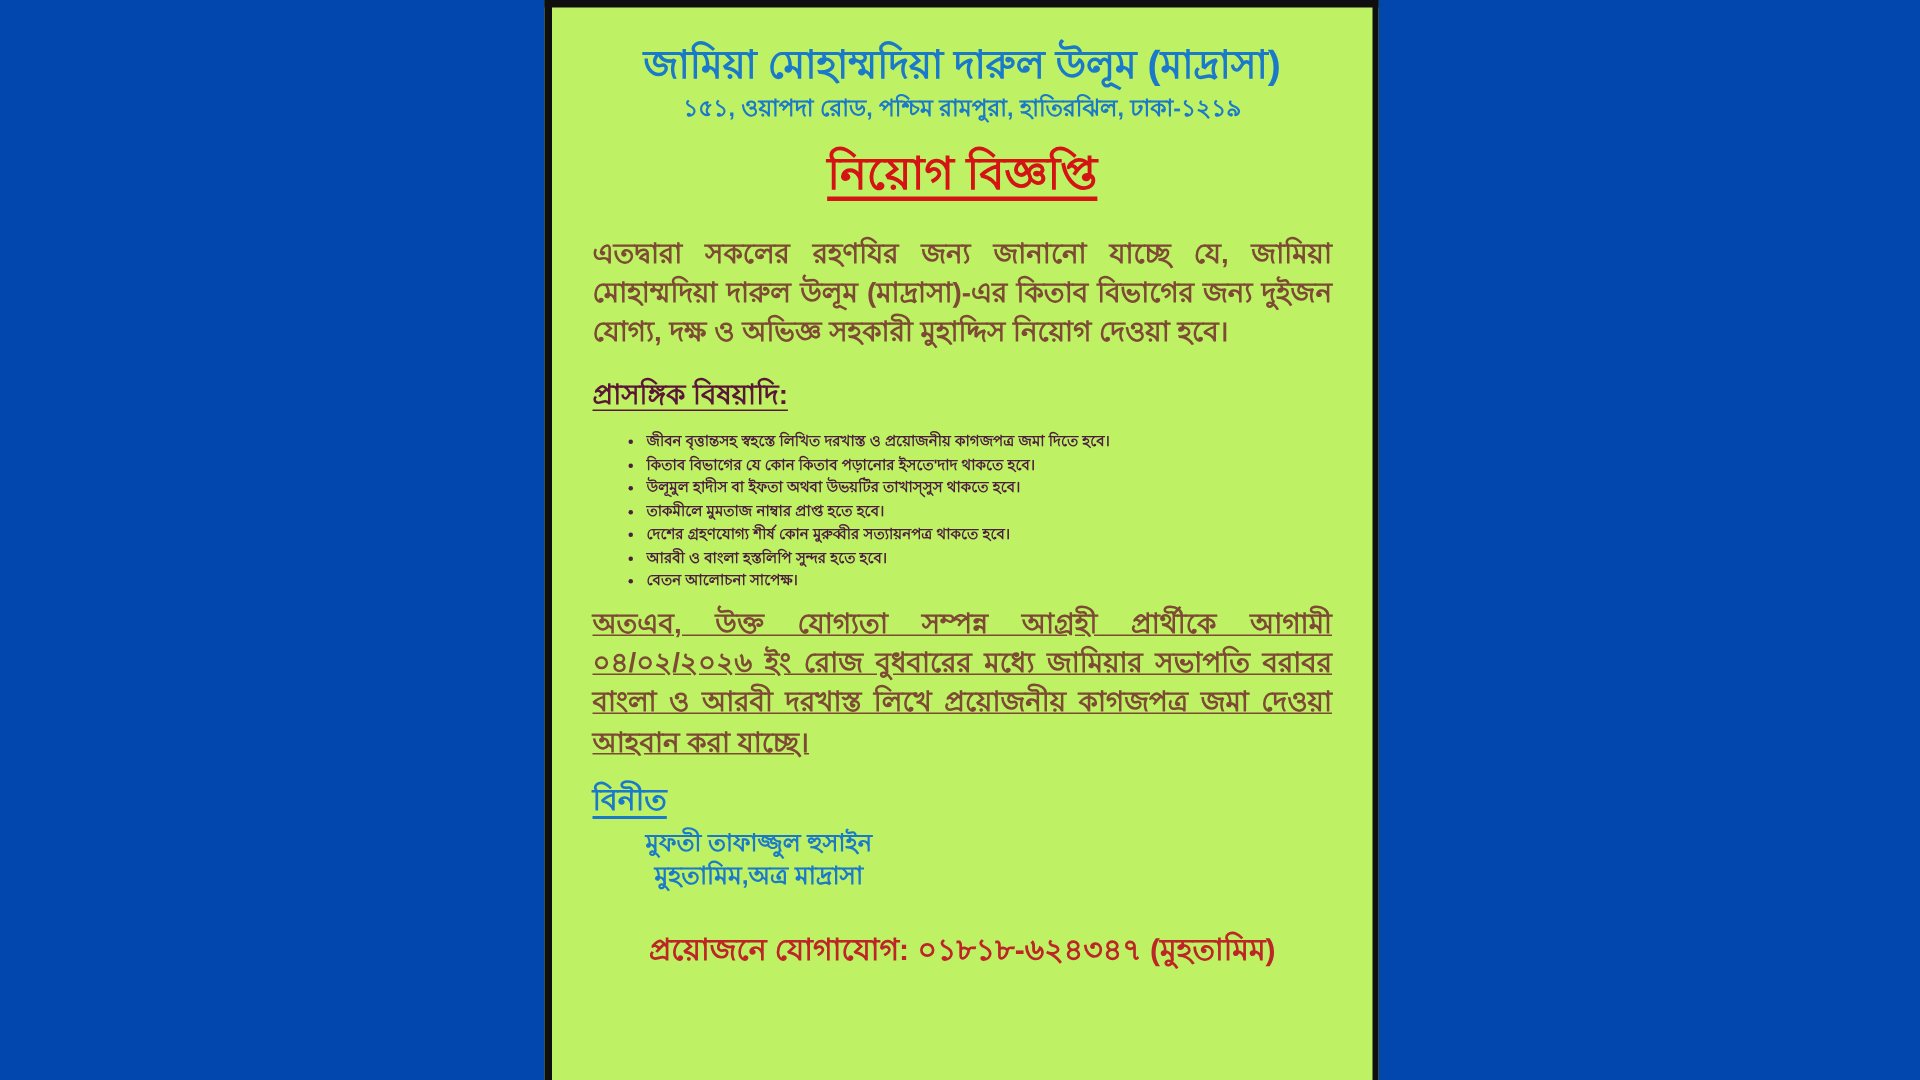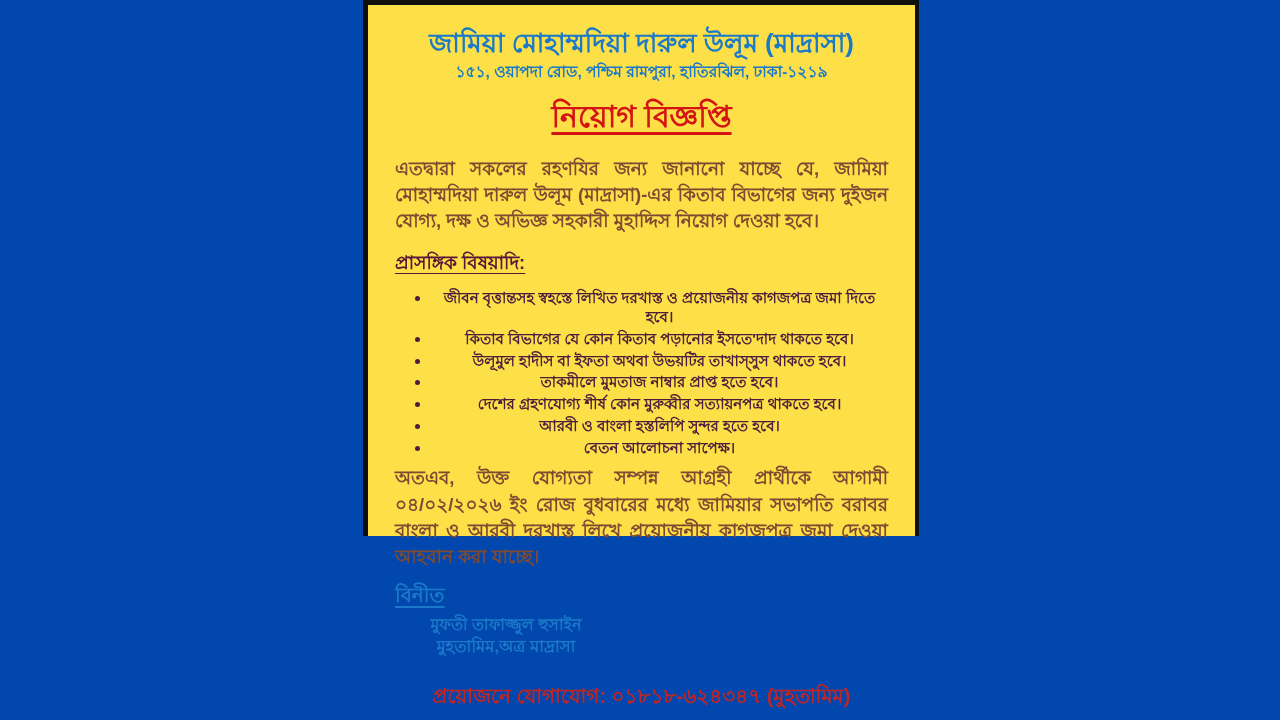--- a/index.html
+++ b/index.html
@@ -12,23 +12,23 @@
     position: relative;
     overflow: hidden;
     background: #0147ad;
     font-family: "Liberation Sans", sans-serif;
   }
   .doc-page {
     position: absolute;
     left: 363px;
     top: 0;
     width: 556px;
-    height: 536px;
+    height: 720px;
     box-sizing: border-box;
-    background: #fde047;
+    background: #bef264;
     border-left: 5px solid #0f0f0f;
     border-right: 4px solid #0f0f0f;
     border-top: 5px solid #0f0f0f;
     padding: 22px 27px 0 27px;
   }
   .org-name {
     color: #1b79c9;
     font-weight: bold;
     font-size: 26px;
     line-height: 1.25;
@@ -56,39 +56,38 @@
     text-decoration-thickness: 2.5px;
   }
   .para {
     color: #7d4a34;
     font-weight: bold;
     font-size: 18.5px;
     line-height: 1.42;
     text-align: justify;
   }
   .intro-para { margin-top: 20px; }
-  .closing-para { margin-top: 8px; }
+  .closing-para { margin-top: 8px; text-decoration: underline; }
   .section-heading {
     display: inline-block;
     color: #5a1636;
     font-weight: bold;
     font-size: 18.5px;
     margin-top: 15px;
     text-decoration: underline;
     text-underline-offset: 4px;
   }
   ul.requirements {
     margin: 9px 0 0 0;
     padding-left: 36px;
     list-style: disc;
     color: #4d1d3e;
     font-weight: bold;
-    font-size: 15px;
+    font-size: 10px;
     line-height: 1.25;
-    text-align: center;
   }
   ul.requirements li { margin-bottom: 3px; }
   .salutation-wrap {
     text-align: left;
     margin-top: 10px;
   }
   .salutation {
     display: inline-block;
     color: #1b79c9;
     font-weight: bold;

